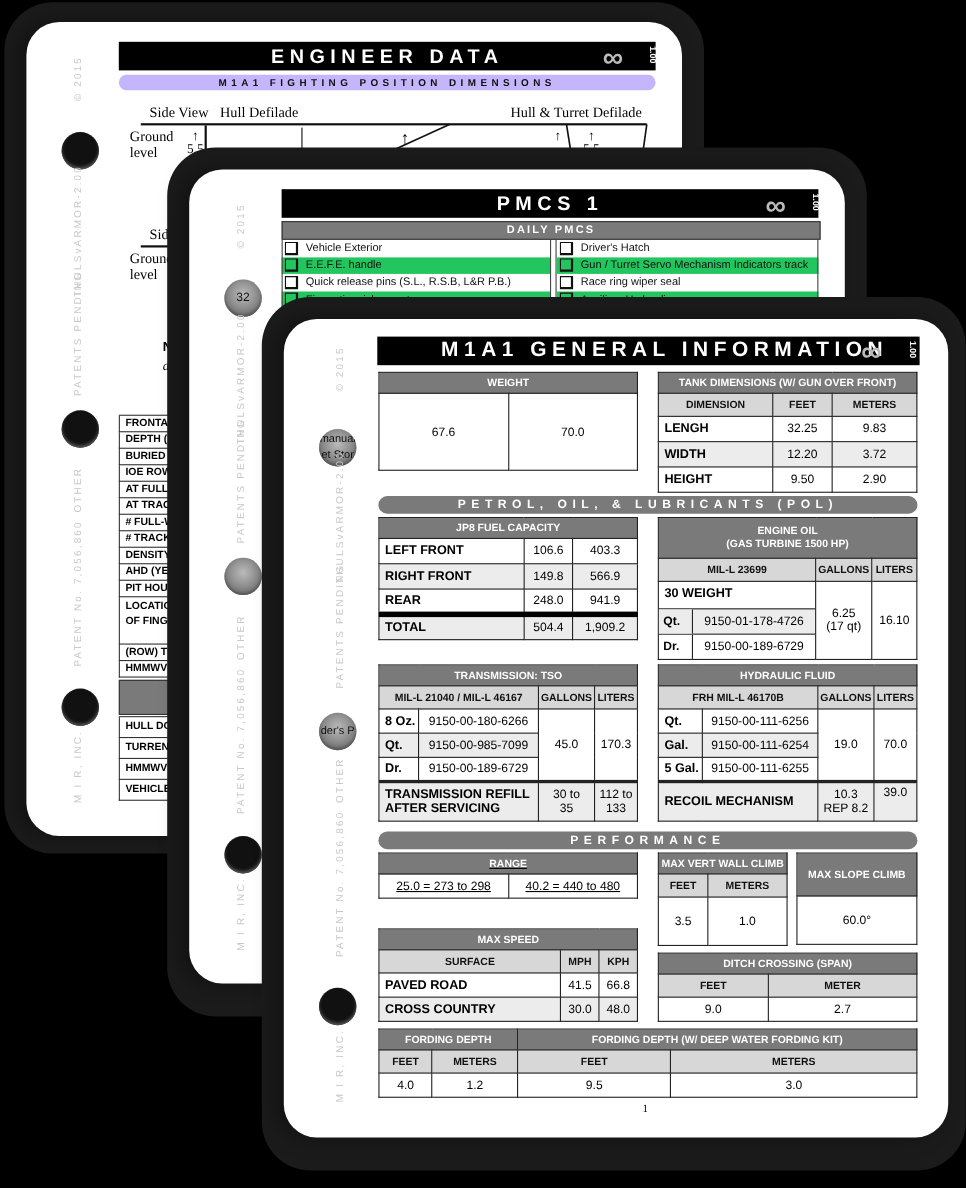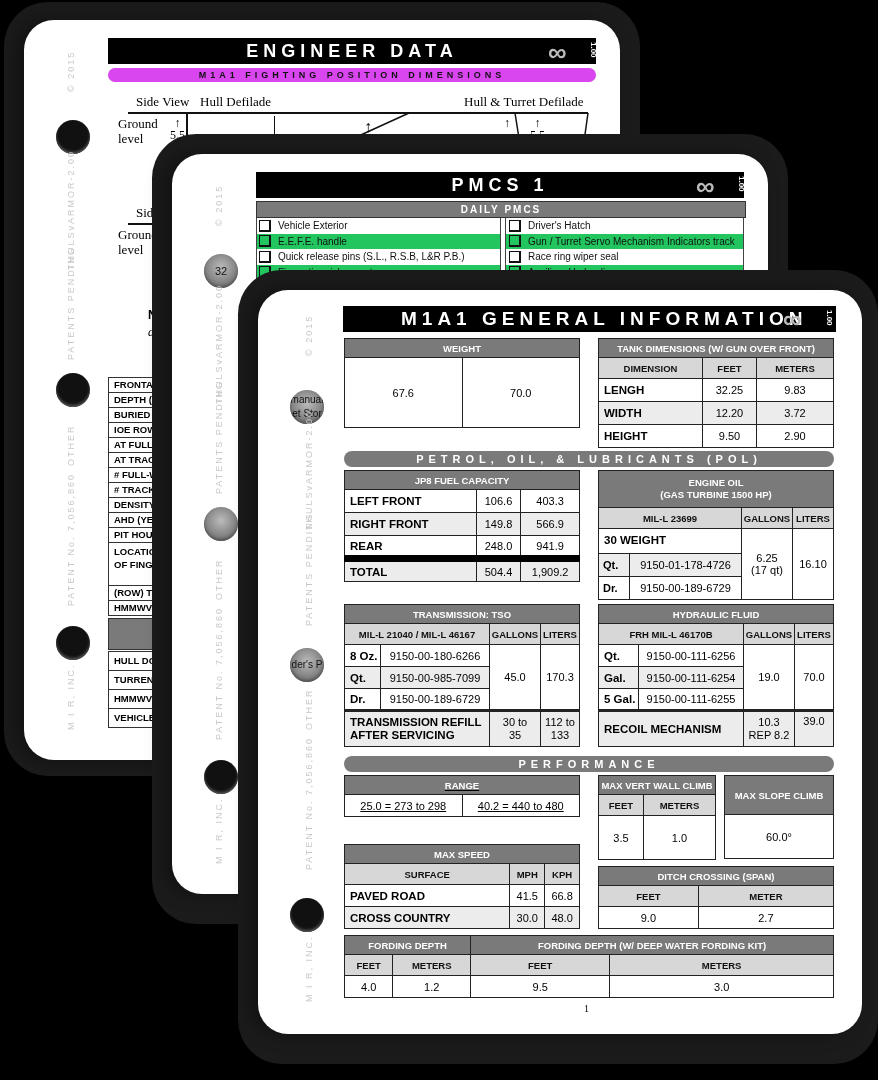--- a/index.html
+++ b/index.html
@@ -28,21 +28,21 @@
 </head>
 <body>
 
 <div class="card-outline" style="left:4px;top:2px;width:636px;height:774px;"></div>
 <div class="card" style="left:24px;top:20px;width:596px;height:740px;">
   <div class="titlebar" style="left:84px;top:18px;width:488px;height:26px;font-size:18px;line-height:26px;">
     <span>ENGINEER DATA</span>
   </div>
   <div class="inf" style="left:524px;top:19px;">∞</div>
   <div class="ver" style="left:574px;top:22px;">1.00</div>
-  <div class="pill" style="left:84px;top:48px;width:488px;height:14px;background:#d946ef;font-size:9px;line-height:14px;color:#111;">
+  <div class="pill" style="left:84px;top:48px;width:488px;height:14px;background:#c4b5fd;font-size:9px;line-height:14px;color:#111;">
     <span>M1A1 FIGHTING POSITION DIMENSIONS</span>
   </div>
 
   <div class="serif" style="position:absolute;left:112px;top:74px;font-size:13px;">Side View</div>
   <div class="serif" style="position:absolute;left:176px;top:74px;font-size:13px;">Hull Defilade</div>
   <div class="serif" style="position:absolute;left:440px;top:74px;font-size:13px;">Hull &amp; Turret Defilade</div>
   <div style="position:absolute;left:104px;top:92px;width:460px;height:2px;background:#111;"></div>
   <div style="position:absolute;left:162px;top:94px;width:2px;height:60px;background:#111;"></div>
   <div style="position:absolute;left:250px;top:96px;width:1px;height:56px;background:#111;"></div>
   <svg style="position:absolute;left:250px;top:92px;" width="340" height="60">
@@ -233,21 +233,21 @@
     <tr style="height:23px;">
           <td class="lbl alt">RIGHT FRONT</td>
           <td class="alt">149.8</td>
           <td class="alt">566.9</td>
         </tr>
     <tr style="height:23px;">
           <td class="lbl">REAR</td>
           <td>248.0</td>
           <td>941.9</td>
         </tr>
-    <tr style="height:23px;border-top:7px solid #000000;">
+    <tr style="height:23px;border-top:5px solid #000000;">
           <td class="lbl alt">TOTAL</td>
           <td class="alt">504.4</td>
           <td class="alt">1,909.2</td>
         </tr>
   </tbody>
     </table>
 
   <table style="left:340px;top:180px;width:236px;">
     <tbody>
         <tr>

